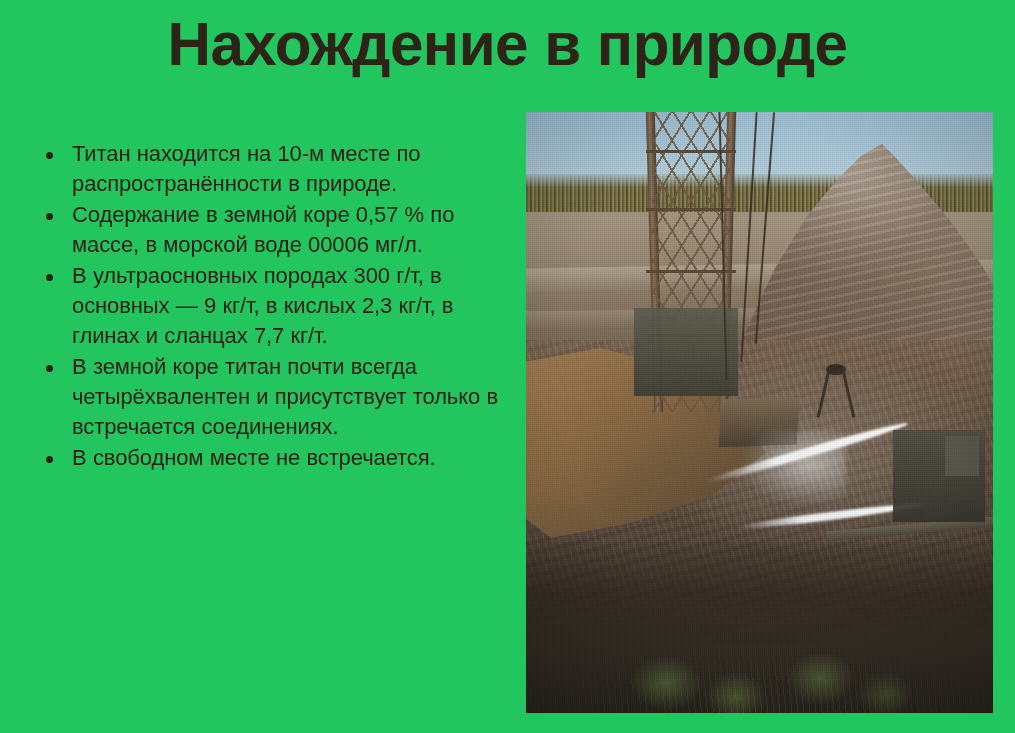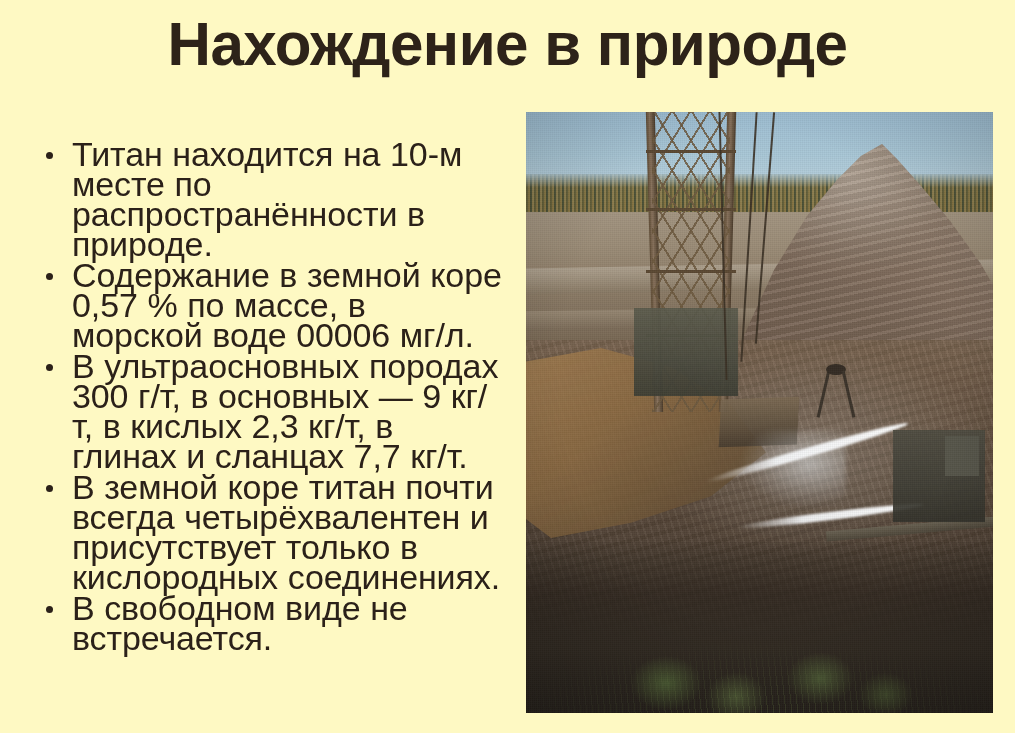--- a/index.html
+++ b/index.html
@@ -8,21 +8,21 @@
     padding: 0;
     background: #ffffff;
   }
   body {
     font-family: "Liberation Sans", "DejaVu Sans", sans-serif;
   }
   .slide {
     position: relative;
     width: 1015px;
     height: 733px;
-    background: #fef9c3;
+    background: #22c55e;
     overflow: hidden;
   }
 
   
   .slide-title {
     position: absolute;
     left: 0;
     top: 8px;
     width: 1015px;
     text-align: center;
@@ -64,21 +64,21 @@
   .bullet-marker .dot {
     display: inline-block;
     width: 7px;
     height: 7px;
     border-radius: 50%;
     background: #2b2119;
     vertical-align: 4px;
   }
   .bullet-text {
     flex: 1 1 auto;
-    font-size: 34px;
+    font-size: 22px;
     line-height: 30px;
     color: #2b2119;
     letter-spacing: -0.1px;
     word-spacing: 0.3px;
   }
 
   
   .photo-frame {
     position: absolute;
     left: 526px;
@@ -384,26 +384,26 @@
       <span class="bullet-text">Содержание в земной коре 0,57 % по массе, в морской воде 00006 мг/л.</span>
     </div>
 
     <div class="bullet-item">
       <span class="bullet-marker"><span class="dot"></span></span>
       <span class="bullet-text">В ультраосновных породах 300 г/т, в основных — 9 кг/т, в кислых 2,3 кг/т, в глинах и сланцах 7,7 кг/т.</span>
     </div>
 
     <div class="bullet-item">
       <span class="bullet-marker"><span class="dot"></span></span>
-      <span class="bullet-text">В земной коре титан почти всегда четырёхвалентен и присутствует только в кислородных соединениях.</span>
+      <span class="bullet-text">В земной коре титан почти всегда четырёхвалентен и присутствует только в встречается соединениях.</span>
     </div>
 
     <div class="bullet-item">
       <span class="bullet-marker"><span class="dot"></span></span>
-      <span class="bullet-text">В свободном виде не встречается.</span>
+      <span class="bullet-text">В свободном месте не встречается.</span>
     </div>
 
   </div>
 
   <div class="photo-frame">
     <div class="layer sky"></div>
     <div class="layer treeline"></div>
     <div class="layer midground"></div>
     <div class="layer terrace-a"></div>
     <div class="layer terrace-b"></div>

